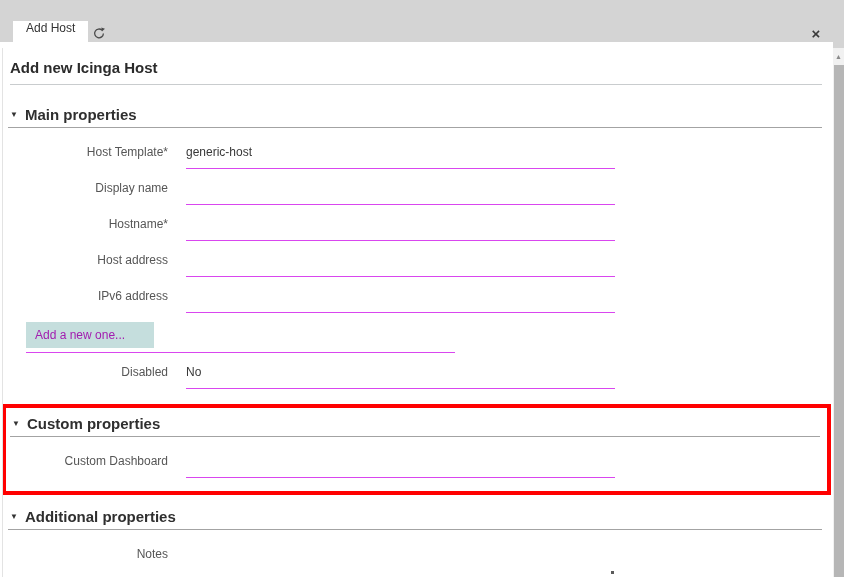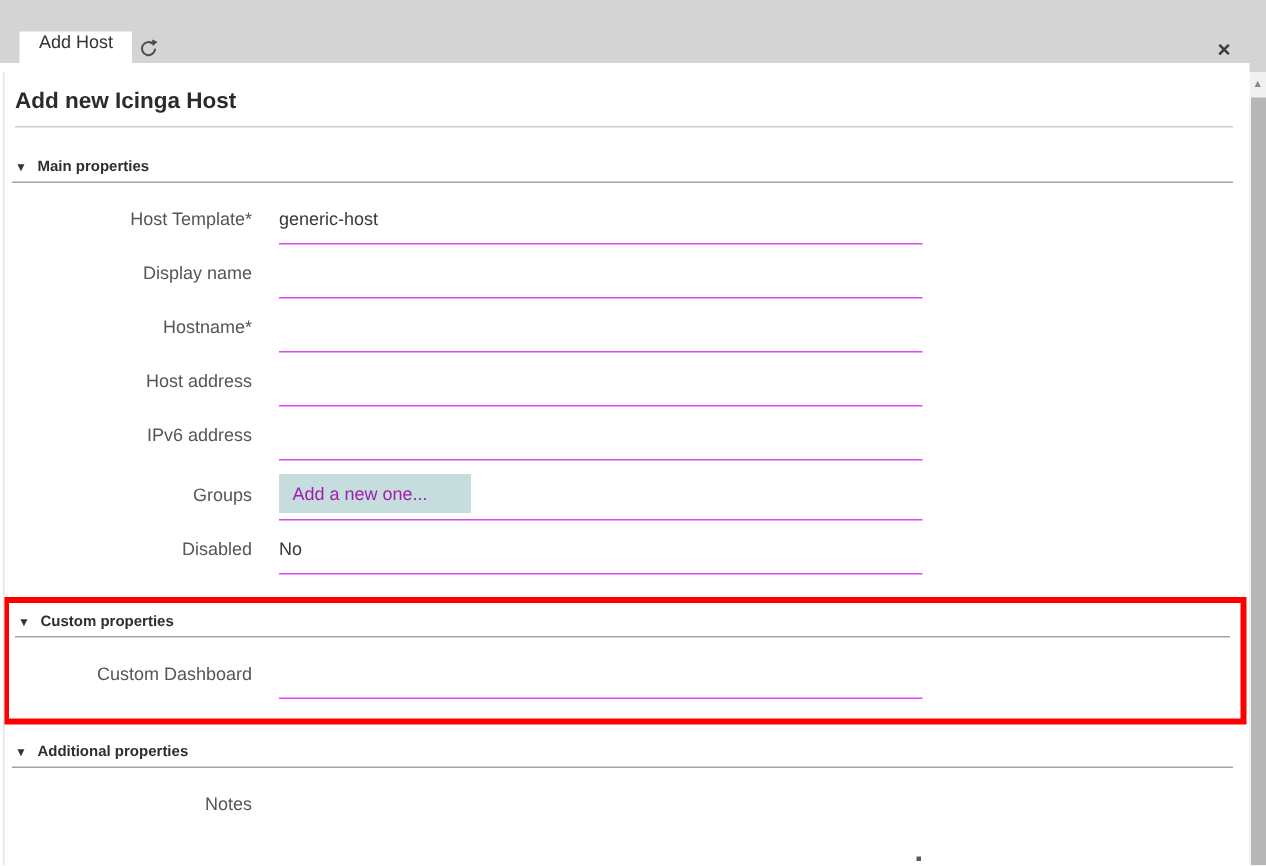--- a/index.html
+++ b/index.html
@@ -23,21 +23,21 @@
              background: #fff; overflow: hidden; }
   .pane-divider { position: absolute; top: 48px; left: 2px; width: 1px; height: 529px; background: #e3e3e3; }
 
   .page-title { margin: 17px 11px 8px 10px; font-size: 15px; font-weight: bold; color: #2b2b2b; }
   .title-rule { margin: 0 11px 0 10px; border: 0; border-top: 1px solid #c9ccce; height: 0; }
 
   .section { margin: 0 11px 0 8px; }
   .section-header { display: flex; align-items: center; margin-top: 21px; padding-bottom: 4px;
                     border-bottom: 1px solid #a3a3a3; cursor: pointer; }
   .caret { font-size: 8px; color: #333; margin: 0 7px 0 2px; }
-  .section-title { font-size: 10px; font-weight: bold; color: #2f2f2f; }
+  .section-title { font-size: 15px; font-weight: bold; color: #2f2f2f; }
 
   .rows { margin-top: 5px; }
   .row { display: flex; align-items: flex-end; height: 36px; }
   .row.tall { height: 40px; }
   .flabel { width: 160px; text-align: right; font-size: 12px; color: #565656; padding-bottom: 10px; }
   .field { margin-left: 18px; width: 429px; border-bottom: 1px solid #d946ef;
            padding-bottom: 9px; font-size: 12px; color: #383838; min-height: 14px; }
   .field.no-line { border-bottom: none; }
   .field.chipfield { padding-bottom: 4px; }
   .chip { display: inline-block; width: 128px; padding: 6px 9px; background: #c5dedd;
@@ -112,21 +112,20 @@
           <div class="flabel">Host address</div>
           <div class="field"></div>
         </div>
 
         <div class="row">
           <div class="flabel">IPv6 address</div>
           <div class="field"></div>
         </div>
 
         <div class="row tall">
-          <div class="flabel">Groups</div>
           <div class="field chipfield">
             <span class="chip">Add a new one...</span>
           </div>
         </div>
 
         <div class="row">
           <div class="flabel">Disabled</div>
           <div class="field">No</div>
         </div>
 

